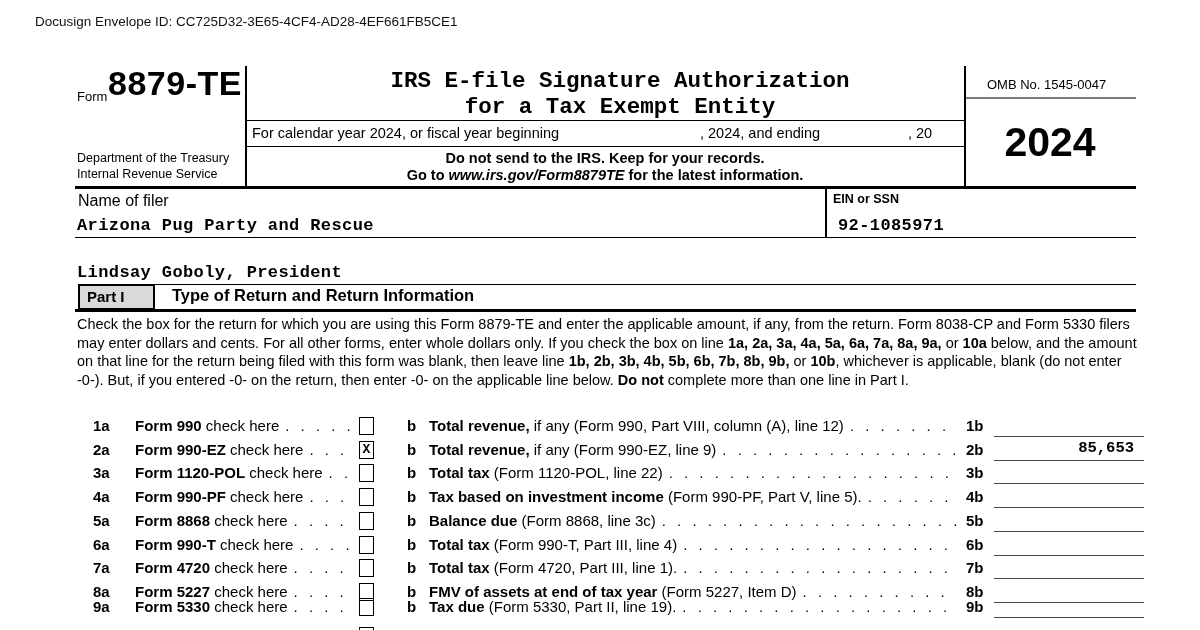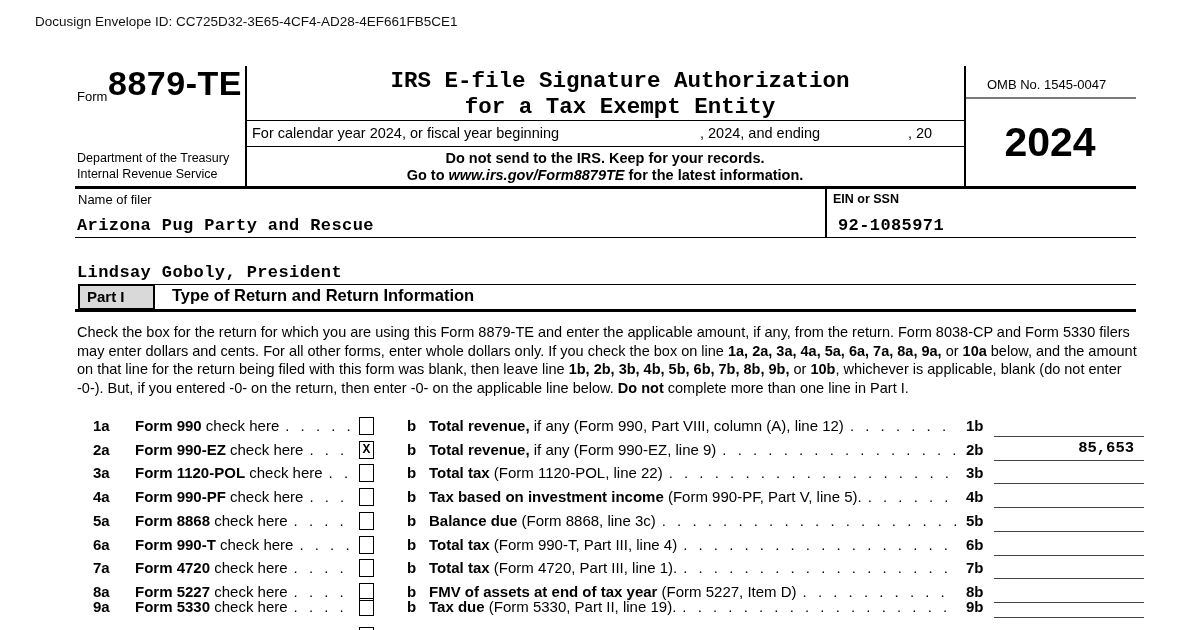--- a/index.html
+++ b/index.html
@@ -15,27 +15,27 @@
   .docusign{left:35px;top:14px;font-size:13.5px;color:#111;}
   .form-word{left:77px;top:89px;font-size:13px;}
   .form-number{left:108px;top:64px;font-size:34px;font-weight:bold;letter-spacing:.5px;}
   .dept{left:77px;font-size:12.5px;}
   .title{left:260px;width:720px;font-size:22.5px;font-weight:bold;line-height:26px;font-family:Liberation Mono, monospace;}
   .calrow{font-size:14.5px;top:125px;}
   .instr{left:245px;width:720px;font-size:14.5px;font-weight:bold;}
   .omb{left:987px;top:77px;font-size:13px;}
   .year{left:965px;width:170px;top:119px;font-size:41px;font-weight:bold;}
   
-  .small-label{font-size:13px;}
+  .small-label{font-size:16px;}
   .fill{font-size:17px;letter-spacing:.4px;}
   
   .part-box{left:78px;top:284px;width:66px;height:22px;border:2px solid #000;background:#d9d9d9;
             font-size:15px;font-weight:bold;line-height:22px;padding-left:7px;}
   .part-title{left:172px;top:286px;font-size:16.5px;font-weight:bold;}
-  .para{left:77px;top:315px;width:1060px;font-size:14.5px;line-height:18.6px;margin-top:8px;}
+  .para{left:77px;top:315px;width:1060px;font-size:14.5px;line-height:18.6px;}
   .para .bb{font-weight:bold;}
   
   .lines{left:0;top:414px;width:1200px;height:216px;}
   .row{position:absolute;left:0;width:1200px;height:23.7px;line-height:23.7px;font-size:15px;}
   .cell{position:absolute;top:0;height:23.7px;}
   .num{left:93px;width:34px;font-weight:bold;}
   .ltext{left:135px;width:218px;white-space:nowrap;overflow:hidden;}
   .bcol{left:407px;width:20px;font-weight:bold;}
   .rtext{left:429px;width:528px;white-space:nowrap;overflow:hidden;}
   .rnum{left:966px;width:28px;font-weight:bold;}

